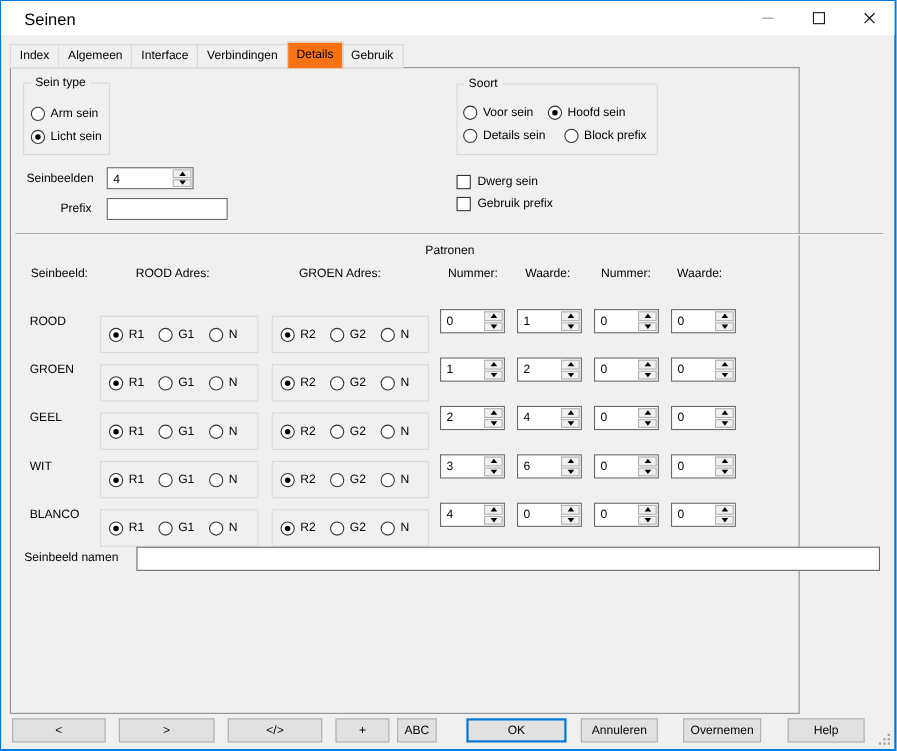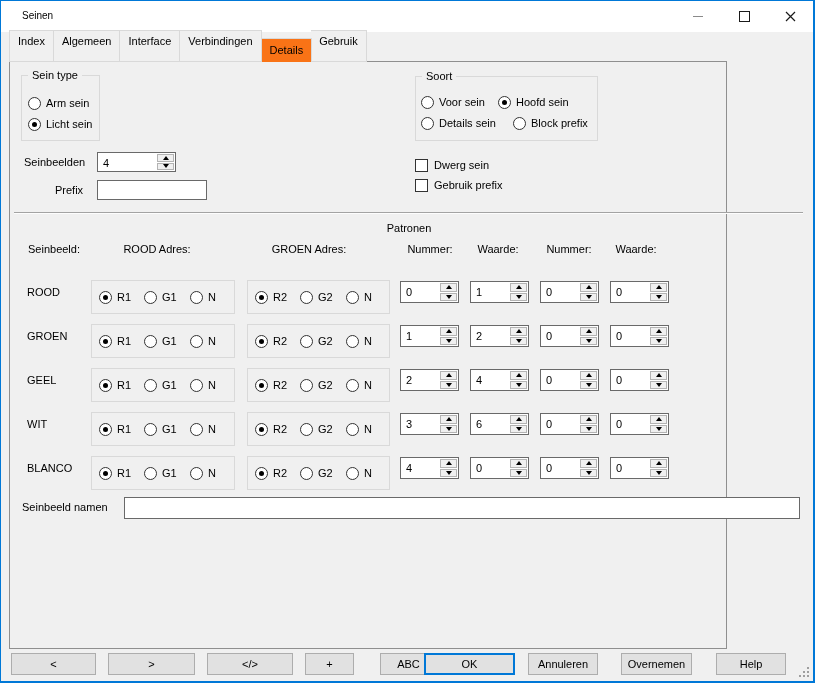--- a/index.html
+++ b/index.html
@@ -1,27 +1,27 @@
 <!DOCTYPE html>
 <html><head>
 <meta charset="utf-8">
 <style>
   html,body{margin:0;padding:0}
   body{width:815px;height:683px;position:relative;font-family:"Liberation Sans",sans-serif;font-size:11px;color:#000;background:#fff;overflow:hidden}
   .window{position:absolute;inset:0;background:#f0f0f0;border:solid #0078d7;border-width:1px 2px 2px 1px;box-sizing:border-box}
   
   .titlebar{position:absolute;left:0;top:0;right:0;height:31px;background:#fff}
-  .title{position:absolute;left:21px;top:9px;font-size:10px}
+  .title{position:absolute;left:21px;top:9px;font-size:15px}
   .wbtn{position:absolute;top:0;width:46px;height:30px;display:flex;align-items:center;justify-content:center;background:#fff}
   .wbtn-min{right:92px}.wbtn-max{right:46px}.wbtn-close{right:0}
   .glyph-min{width:10px;height:1px;background:#8a8a8a}
   .glyph-max{width:9px;height:9px;border:1px solid #1a1a1a}
   
   .tabs{position:absolute;left:8px;top:37px;height:24px;display:flex;align-items:flex-end;z-index:3}
-  .tab{height:32px;line-height:21px;padding:0 8px;background:#f0f0f0;border:1px solid #d9d9d9;border-left:none;box-sizing:border-box;white-space:nowrap}
+  .tab{height:22px;line-height:21px;padding:0 8px;background:#f0f0f0;border:1px solid #d9d9d9;border-left:none;box-sizing:border-box;white-space:nowrap}
   .tab:first-child{border-left:1px solid #d9d9d9}
   .tab.active{height:24px;line-height:23px;background:#f97316;border:1px solid #d9d9d9;border-bottom:none;margin-left:-1px;margin-right:-1px;position:relative;z-index:4}
   
   .page{position:absolute;left:8px;top:60px;width:718px;height:588px;border:1px solid #8f8f8f;background:#f0f0f0;box-sizing:border-box;z-index:1}
   .group{position:absolute;border:1px solid #d9d9d9}
   .legend{position:absolute;top:-8px;left:6px;background:#f0f0f0;padding:0 4px;line-height:14px;white-space:nowrap}
   .ritem{position:absolute;display:flex;align-items:center;gap:5px;height:14px;white-space:nowrap}
   .rb{width:11px;height:11px;border:1px solid #333;border-radius:50%;background:#fff;position:relative;flex:none}
   .rb.on::after{content:"";position:absolute;left:3px;top:3px;width:5px;height:5px;border-radius:50%;background:#000}
   .citem{position:absolute;display:flex;align-items:center;gap:6px;height:14px;white-space:nowrap}
@@ -36,21 +36,21 @@
   .tu{width:0;height:0;border-left:3px solid transparent;border-right:3px solid transparent;border-bottom:4px solid #000}
   .td{width:0;height:0;border-left:3px solid transparent;border-right:3px solid transparent;border-top:4px solid #000}
   .sp1{left:390px}.sp2{left:460px}.sp3{left:530px}.sp4{left:600px}
   
   .sep{position:absolute;left:4px;top:150px;width:789px;height:0;border-top:1px solid #a3a3a3;border-bottom:1px solid #fdfdfd}
   .ptitle{position:absolute;top:160px;left:399px;transform:translateX(-50%);white-space:nowrap}
   .ph{position:absolute;top:181px;white-space:nowrap}
   .phc{transform:translateX(-50%)}
   .prow{position:absolute;left:0;width:100%;height:34px}
   .rlab{position:absolute;left:17px;top:11px;white-space:nowrap}
-  .rg{position:absolute;top:5px;height:34px;border:1px solid #d9d9d9;box-sizing:border-box}
+  .rg{position:absolute;top:12px;height:34px;border:1px solid #d9d9d9;box-sizing:border-box}
   .g1{left:81px;width:144px}
   .g2{left:237px;width:143px}
   .ri1{left:7px;top:9px}.ri2{left:52px;top:9px}.ri3{left:98px;top:9px}
   
   .fbtn{position:absolute;top:652px;height:22px;background:#e1e1e1;border:1px solid #adadad;box-sizing:border-box;font:inherit;text-align:center;padding:0;color:#000}
   .fbtn.default{border:2px solid #0078d7}
   .grip{position:absolute;right:4px;bottom:4px;width:10px;height:10px}
   .grip::after{content:"";position:absolute;right:0;bottom:0;width:2px;height:2px;background:#9e9e9e;
     box-shadow:-4px 0 #9e9e9e,-8px 0 #9e9e9e,0 -4px #9e9e9e,-4px -4px #9e9e9e,0 -8px #9e9e9e}
 </style>
@@ -535,20 +535,20 @@
 
     <span class="lbl" style="left:12px;top:439px">Seinbeeld namen</span>
     <input class="txt" style="left: 114px; top: 435px; width: 676px; height: 22px;" value="">
 
   </div>
 
   <button class="fbtn" style="left:10px;width:85px">&lt;</button>
   <button class="fbtn" style="left:107px;width:87px">&gt;</button>
   <button class="fbtn" style="left:206px;width:86px">&lt;/&gt;</button>
   <button class="fbtn" style="left:304px;width:49px">+</button>
-  <button class="fbtn" style="left:379px;width:57px">ABC</button>
+  <button class="fbtn" style="left:360px;width:36px">ABC</button>
   <button class="fbtn default" style="left:423px;width:91px">OK</button>
   <button class="fbtn" style="left:527px;width:70px">Annuleren</button>
   <button class="fbtn" style="left:620px;width:71px">Overnemen</button>
   <button class="fbtn" style="left:715px;width:70px">Help</button>
 
   <span class="grip"></span>
 </div>
 
 </body></html>

